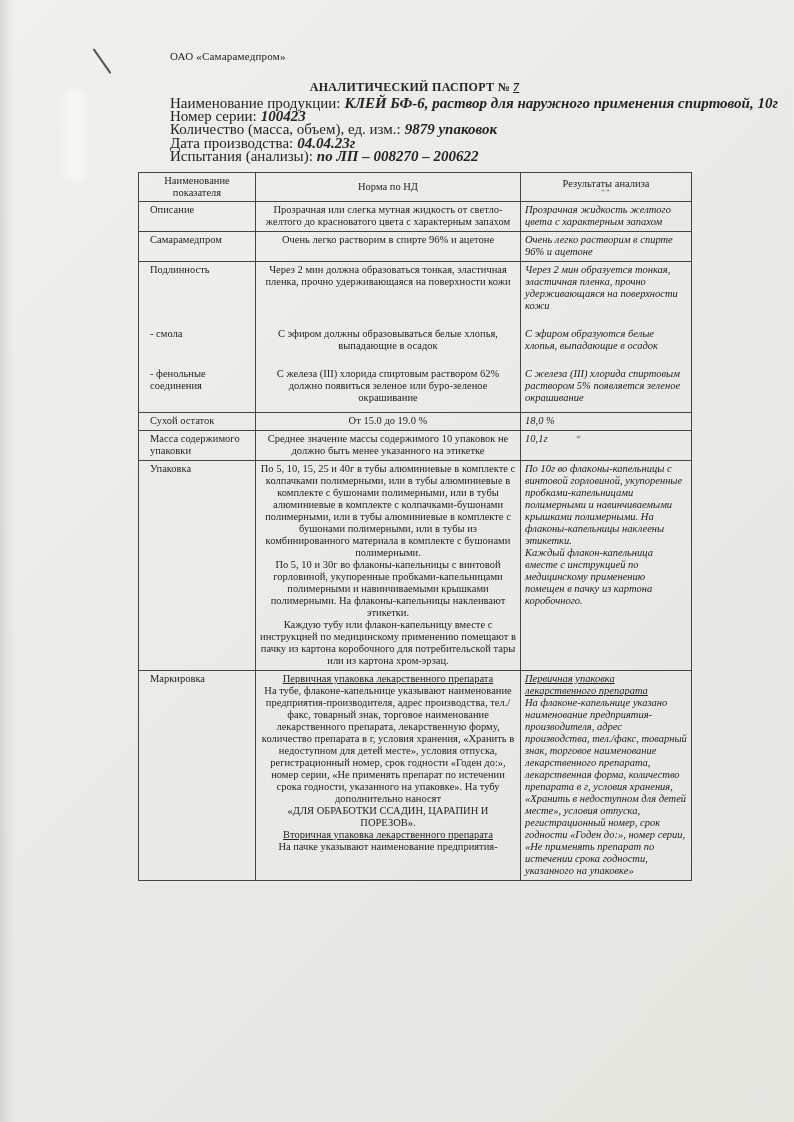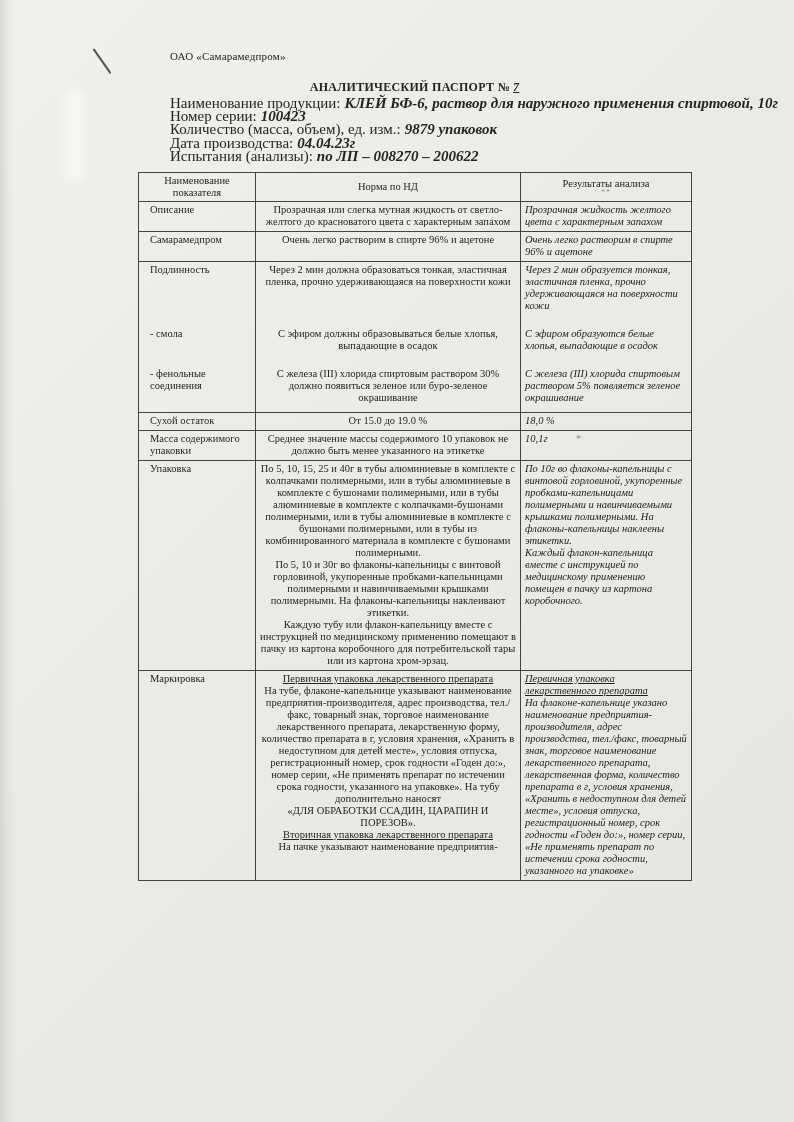--- a/index.html
+++ b/index.html
@@ -114,21 +114,21 @@
         <td class="norm">Через 2 мин должна образоваться тонкая, эластичная пленка, прочно удерживающаяся на поверхности кожи</td>
         <td class="res">Через 2 мин образуется тонкая, эластичная пленка, прочно удерживающаяся на поверхности кожи</td>
       </tr>
       <tr class="grp-b">
         <td class="name">- смола</td>
         <td class="norm">С эфиром должны образовываться белые хлопья, выпадающие в осадок</td>
         <td class="res">С эфиром образуются белые хлопья, выпадающие в осадок</td>
       </tr>
       <tr class="grp-c">
         <td class="name">- фенольные соединения</td>
-        <td class="norm">С железа (III) хлорида спиртовым раствором 30% должно появиться зеленое или буро-зеленое окрашивание</td>
+        <td class="norm">С железа (III) хлорида спиртовым раствором 62% должно появиться зеленое или буро-зеленое окрашивание</td>
         <td class="res">С железа (III) хлорида спиртовым раствором 5% появляется зеленое окрашивание</td>
       </tr>
 
       <tr>
         <td class="name">Сухой остаток</td>
         <td class="norm">От 15.0 до 19.0 %</td>
         <td class="res">18,0 %</td>
       </tr>
 
       <tr>

